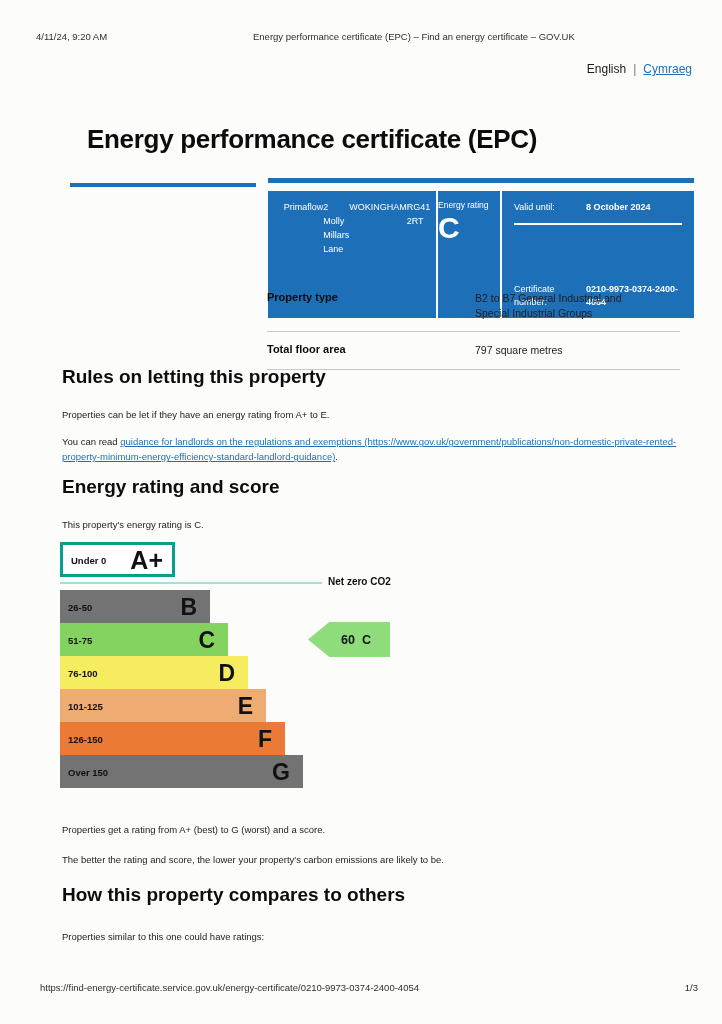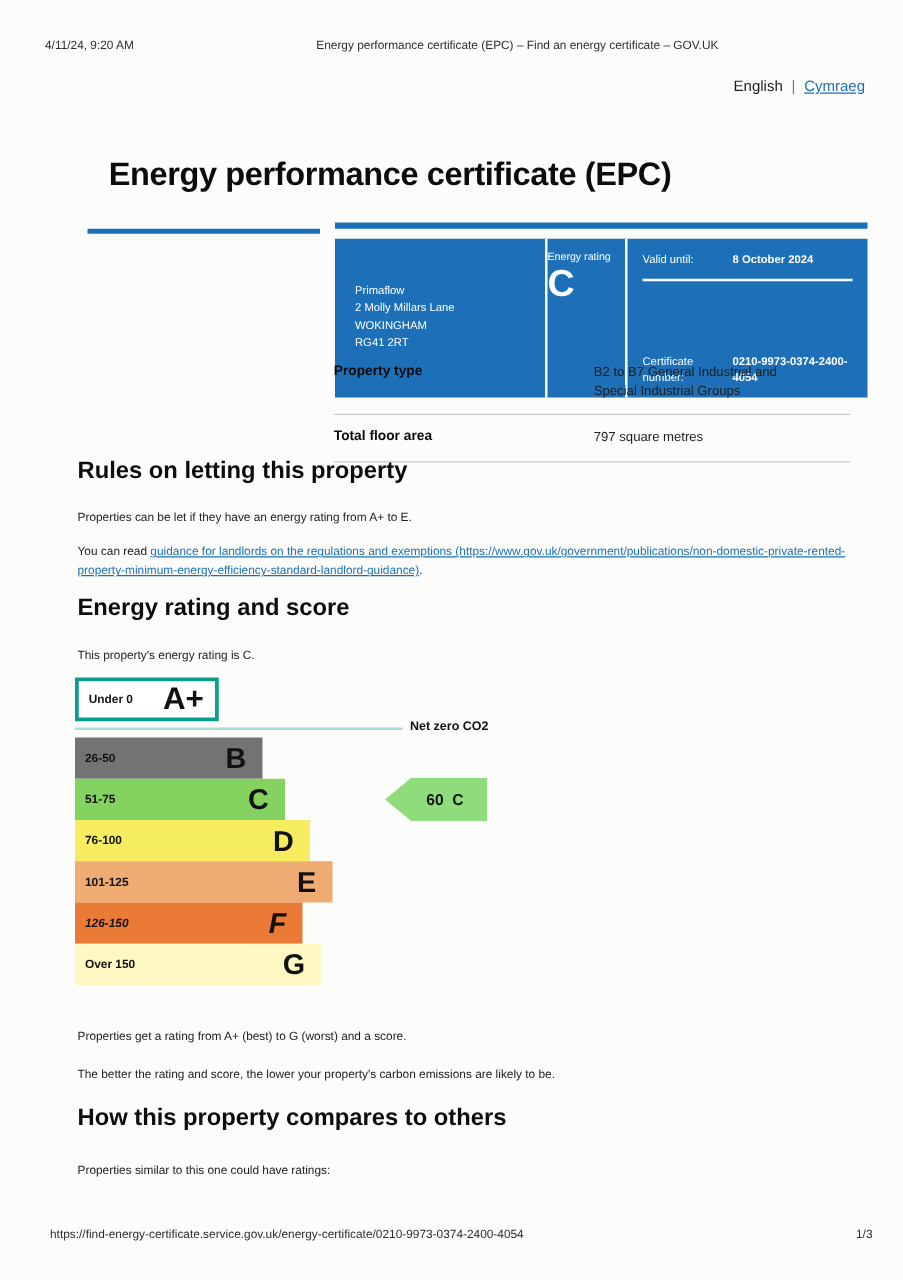--- a/index.html
+++ b/index.html
@@ -16,21 +16,21 @@
   a.link { color:#1d70b8; text-decoration:underline; cursor:pointer; }
   
   h1 { position:absolute; top:108px; left:71px; margin:16px; font-size:26px; letter-spacing:-0.3px; color:#0b0c0c; }
   
   .cert-row { position:absolute; top:178px; left:70px; right:42px; display:flex; }
   .left-rule { width:186px; border-top:4px solid #1d70b8; margin-top:5px; margin-right:12px; flex:none; }
   .cert-box { flex:1; }
   .box-topbar { height:5px; background:#1d70b8; }
   .box-panel { margin-top:8px; background:#1d70b8; color:#ffffff; display:flex; min-height:78px; }
   .addr { width:146px; flex:none; padding:10px 6px 10px 16px; font-size:9px; line-height:1.55;
-          display:flex; flex-direction:column; justify-content:center; }
+          display:flex; flex-direction:row; justify-content:center; }
   .rating-col { width:62px; flex:none; border-left:2px solid #fff; border-right:2px solid #fff;
           display:flex; flex-direction:column; align-items:flex-start; padding-top:9px; }
   .rating-label { font-size:8.5px; }
   .rating-letter { font-size:30px; font-weight:bold; line-height:1.1; margin-top:1px; }
   .validity { flex:1; display:flex; flex-direction:column; padding:0 12px; font-size:9px;gap:48px; }
   .v-row { display:flex; padding:10px 0 8px; }
   .v-top { border-bottom:2px solid #fff; }
   .v-label { width:72px; flex:none; line-height:1.5; }
   .v-value { font-weight:bold; line-height:1.5; }
   .v-num { width:96px; }
@@ -168,27 +168,27 @@
           <span class="letter">D</span>
         </div>
       </div>
       <div class="band-row">
         <div class="band" style="width: 206px; background: rgb(238, 171, 114);">
           <span class="range">101-125</span>
           <span class="letter">E</span>
         </div>
       </div>
       <div class="band-row">
-        <div class="band" style="width: 182px; background: rgb(234, 122, 53); font-style: italic;">
+        <div class="band" style="width: 225px; background: rgb(234, 122, 53);">
           <span class="range">126-150</span>
           <span class="letter">F</span>
         </div>
       </div>
       <div class="band-row">
-        <div class="band" style="width: 197px; background: #fef9c3;">
+        <div class="band" style="width: 243px; background: #737373;">
           <span class="range">Over 150</span>
           <span class="letter">G</span>
         </div>
       </div>
     </div>
 
   <div class="chart-notes">
     <p class="body-text">Properties get a rating from A+ (best) to G (worst) and a score.</p>
     <p class="body-text p2">The better the rating and score, the lower your property's carbon emissions are likely to be.</p>
   </div>

